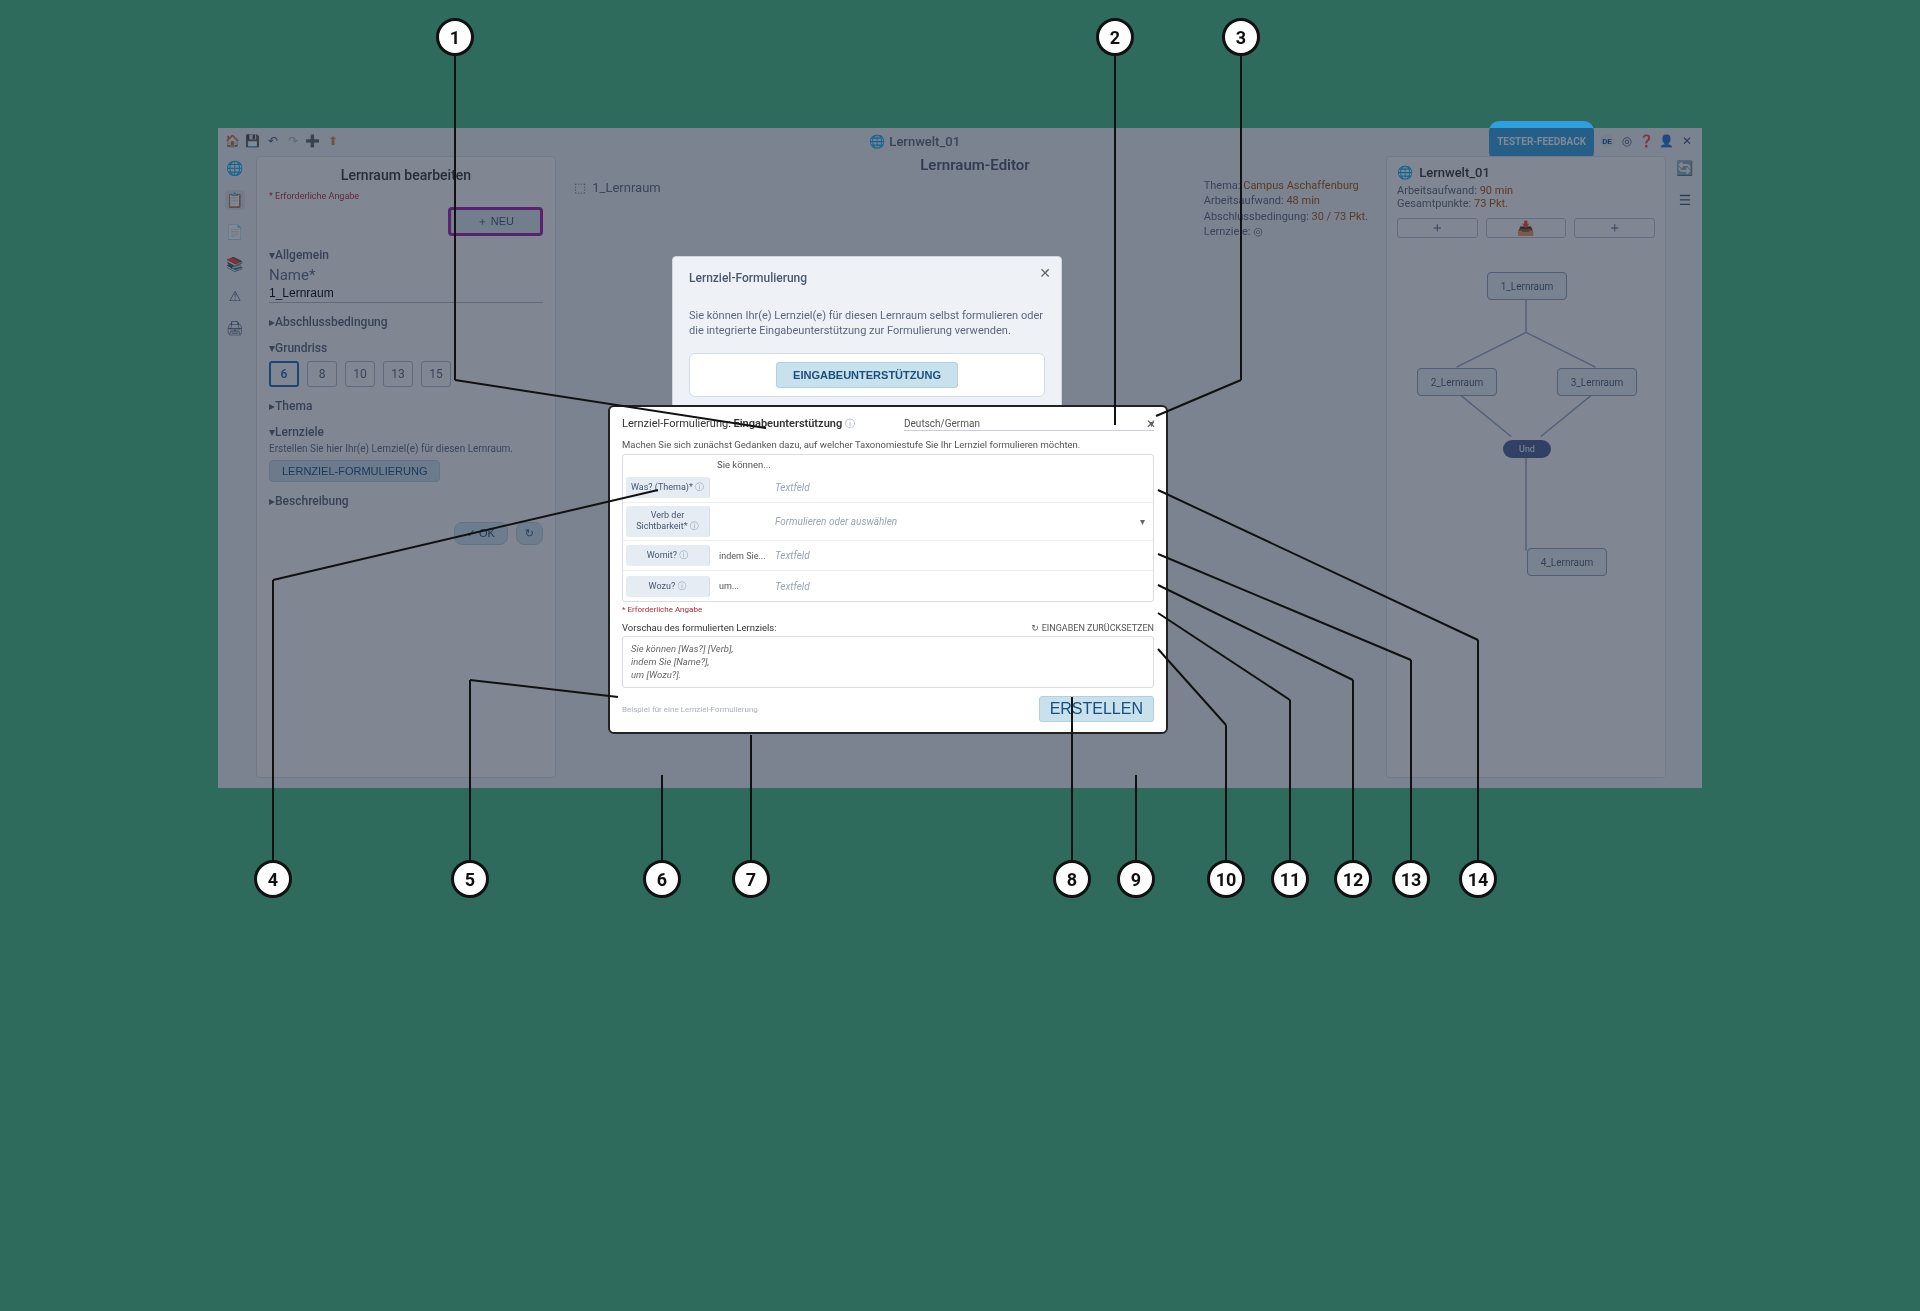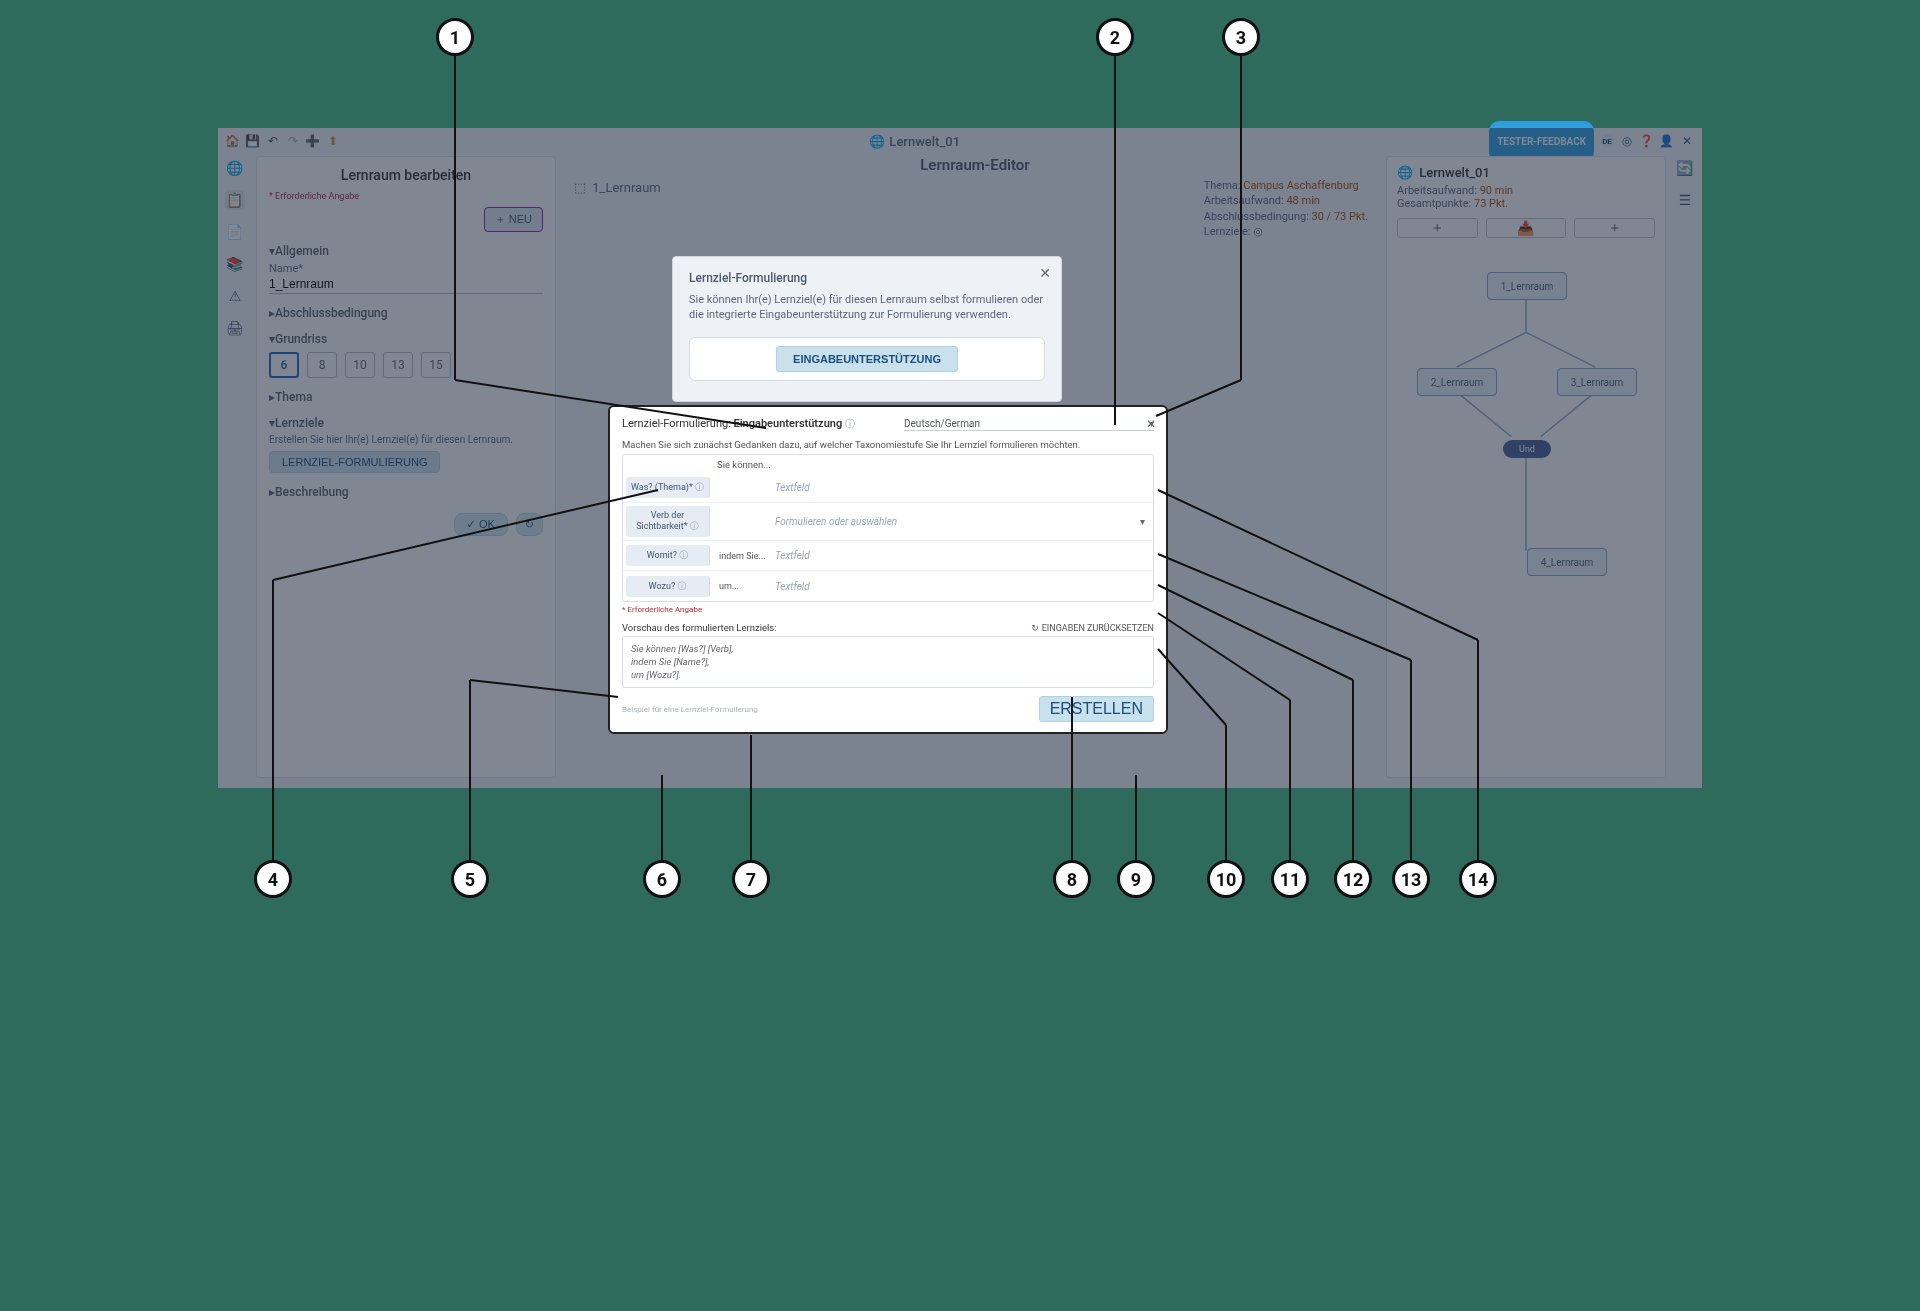--- a/index.html
+++ b/index.html
@@ -38,25 +38,25 @@
   #right-rail .rail-icon { width:20px; height:20px; color:#3a557c; font-size:14px; display:flex; align-items:center; justify-content:center; }
 
   
   #col-left { position:absolute; left:38px; top:28px; width:300px; bottom:10px; background:#f9fbfd; border:1px solid #d7dde5; border-radius:4px; padding:10px 12px; }
   #col-mid  { position:absolute; left:356px; top:28px; right:326px; bottom:10px; }
   #col-right{ position:absolute; right:36px; top:28px; width:280px; bottom:10px; background:#f9fbfd; border:1px solid #d7dde5; border-radius:4px; padding:8px 10px; }
 
   
   #col-left h3 { margin:0 0 8px; font-size:14px; font-weight:500; text-align:center; }
   .req-note { font-size:9px; color:#b02a37; }
-  .btn-sec { background:#dbe6f0; border:1px solid #a21caf; border-radius:4px; padding:4px 10px; font-size:11px; color:#3a557c; }
+  .btn-sec { background:#dbe6f0; border:3px solid #a21caf; border-radius:4px; padding:4px 26px; font-size:11px; color:#3a557c; }
   .sec-head { font-size:12px; font-weight:500; color:#566176; margin-top:12px; }
   .sec-head::before { content:"\25B8 "; color:#566176; }
   .sec-head.open::before { content:"\25BE "; }
-  .field-label { font-size:11px; color:#5c6b84; margin-top:4px; }
+  .field-label { font-size:15px; color:#5c6b84; margin-top:4px; }
   .field-input { width:100%; border:none; border-bottom:1px solid #b0bbcd; background:transparent; font-size:12px; padding:2px 0 2px 0; }
   .floor-row { display:flex; gap:8px; margin-top:6px; }
   .floor { width:30px; height:26px; border:1px solid #aebacc; border-radius:3px; display:flex; align-items:center; justify-content:center; font-size:12px; color:#5b677d; }
   .floor.sel { border:2px solid var(--accent); color:var(--accent); font-weight:600; }
   .desc { font-size:10px; color:#5c6b84; margin-top:4px; }
   .btn-primary { background:#c9e0ed; border:1px solid #b3d0e0; border-radius:4px; padding:4px 12px; font-size:11px; color:#184f7d; font-weight:500; }
   .ok-row { display:flex; gap:8px; justify-content:flex-end; margin-top:14px; }
   .btn-ok { background:#cfe4f2; border:1px solid #b3d0e0; border-radius:8px; padding:4px 12px; font-size:11px; color:#184f7d; }
 
   
@@ -72,21 +72,21 @@
   .mini-btn { flex:1; height:20px; border:1px solid #b6c2d4; border-radius:3px; display:flex; align-items:center; justify-content:center; font-size:14px; color:#4d5d75; }
   .node { position:absolute; width:80px; height:28px; border:1px solid #8aa0bd; border-radius:4px; background:#e9f0f8; font-size:10px; display:flex; align-items:center; justify-content:center; color:#4b5a72; }
   .und-toggle { position:absolute; width:48px; height:18px; border-radius:9px; background:#4a5f9a; color:#fff; font-size:9px; display:flex; align-items:center; justify-content:center; }
   #flow { position:relative; width:100%; height:440px; margin-top:10px; }
   #flow svg { position:absolute; inset:0; }
 
   
   #behind-modal { position:absolute; left:454px; top:256px; width:390px; background:#eef2f7; border:1px solid #cfd6e0; border-radius:4px; padding:14px 16px 20px; z-index:2; }
   #behind-modal .bm-title { font-size:12px; font-weight:500; color:#4b586d; }
   #behind-modal .bm-close { position:absolute; right:10px; top:8px; font-size:14px; color:#666; }
-  #behind-modal .bm-text { font-size:11px; color:#5b677d; margin-top:8px; line-height:1.35; }
+  #behind-modal .bm-text { font-size:11px; color:#5b677d; margin-top:24px; line-height:1.35; }
   #behind-modal .bm-btn-wrap { margin-top:14px; background:#fff; border:1px solid #d3dbe6; border-radius:6px; padding:8px; display:flex; justify-content:center; }
   #behind-modal .bm-btn { background:#c9e0ed; color:#184f7d; font-weight:600; font-size:11px; border:1px solid #b3d0e0; border-radius:3px; padding:6px 16px; }
 
   
   #modal { position:absolute; left:390px; top:405px; width:560px; background:#fff; border:2px solid #222; border-radius:6px; z-index:5; padding:10px 12px 10px; }
   #modal .m-close { position:absolute; right:10px; top:10px; font-size:12px; color:#666; cursor:pointer; }
   #modal .m-headrow { display:flex; align-items:flex-end; gap:12px; }
   #modal .m-title { font-size:11px; color:#333; }
   #modal .m-title b { font-weight:600; }
   #modal .m-title .info { color:#9aa4b2; font-size:10px; }

